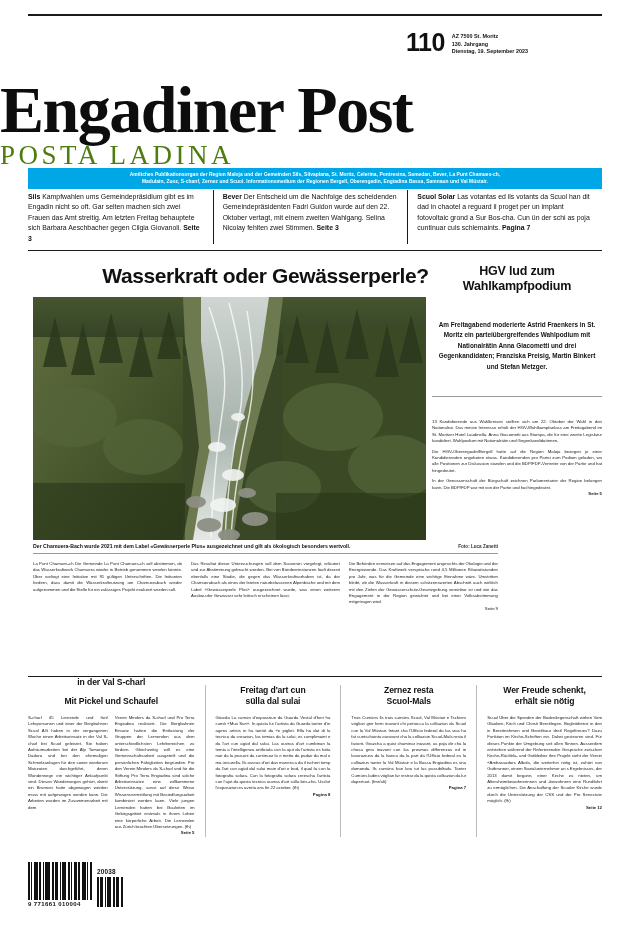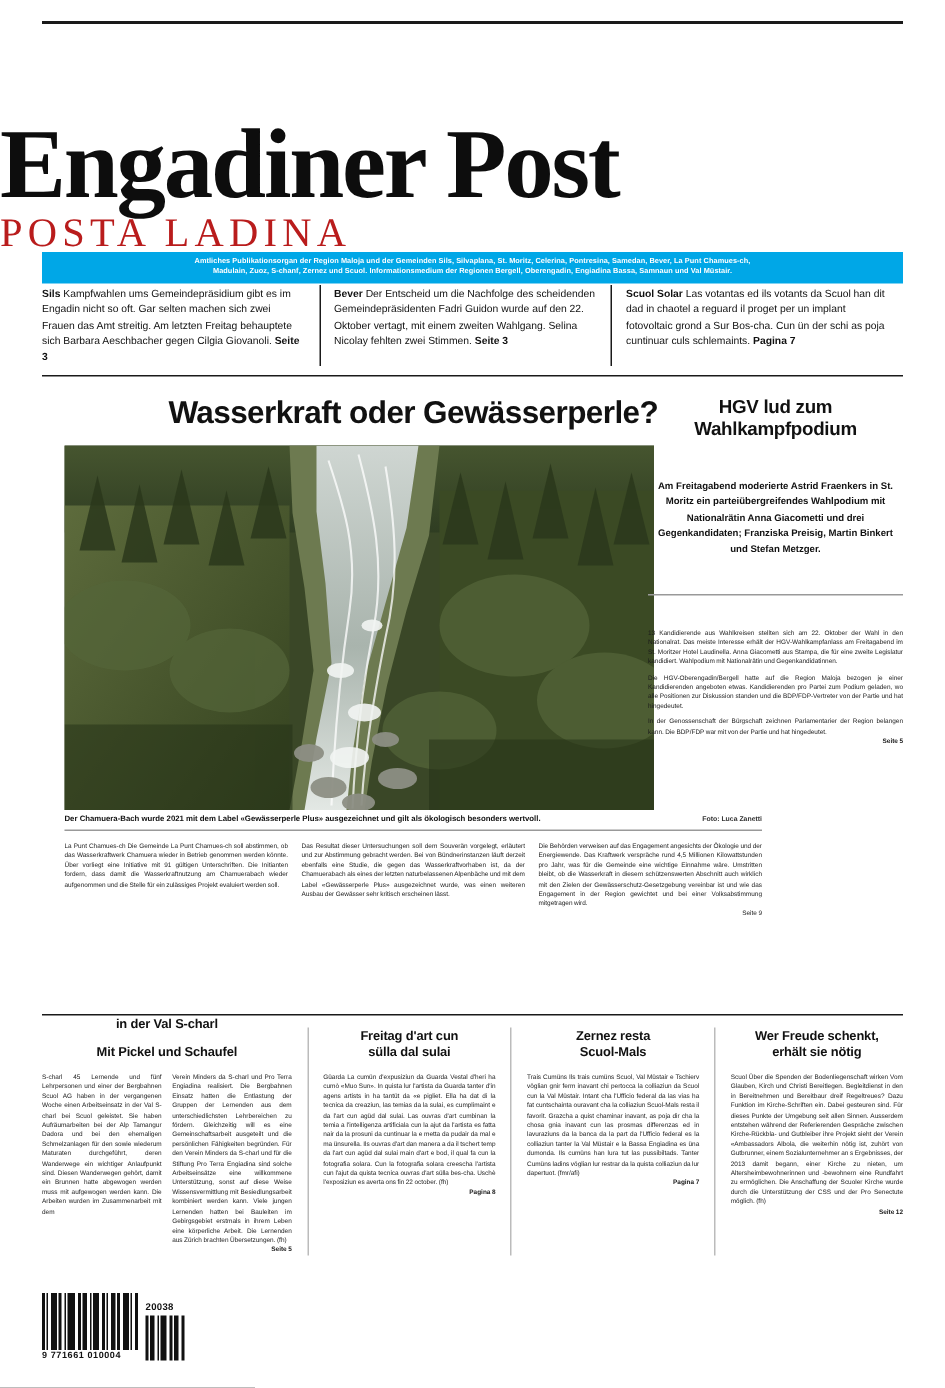--- a/index.html
+++ b/index.html
@@ -66,21 +66,21 @@
     font-weight: bold;
     letter-spacing: -1.5px;
     line-height: 68px;
     color: #0d0d0d;
   }
   .masthead-sub {
     font-family: "Liberation Serif", serif;
     font-size: 27px;
     letter-spacing: 3.5px;
     line-height: 30px;
-    color: #b91c1c;
+    color: #4d7c0f;
     margin-top: -4px;
   }
 
   
   .pub-band {
     position: absolute;
     top: 168px;
     left: 28px; right: 28px;
     background: #00a7e7;
     color: #ffffff;
@@ -118,21 +118,21 @@
     line-height: 10.4px;
     color: #111;
     text-align: left;
   }
   .teaser-text b { font-weight: bold; }
 
   
   .feature {
     position: absolute;
     top: 264px;
-    left: 43px;
+    left: 33px;
     width: 465px;
   }
   .feature-headline {
     font-size: 21px;
     font-weight: bold;
     line-height: 24px;
     letter-spacing: -0.4px;
     text-align: center;
     color: #111;
     padding-bottom: 9px;
@@ -269,20 +269,28 @@
     margin-bottom: 2px;
   }
 </style>
 </head>
 <body>
 
 <div class="page">
 
   <div class="topbar"></div>
 
+  <div class="issue-block">
+    <div class="issue-number">110</div>
+    <div class="issue-meta">
+      <div>AZ 7500 St. Moritz</div>
+      <div>130. Jahrgang</div>
+      <div>Dienstag, 19. September 2023</div>
+    </div>
+  </div>
 
   <div class="masthead">
     <div class="masthead-title">Engadiner Post</div>
     <div class="masthead-sub">POSTA LADINA</div>
   </div>
 
   <div class="pub-band">
     <div class="pub-band-line">Amtliches Publikationsorgan der Region Maloja und der Gemeinden Sils, Silvaplana, St. Moritz, Celerina, Pontresina, Samedan, Bever, La Punt Chamues-ch,</div>
     <div class="pub-band-line">Madulain, Zuoz, S-chanf, Zernez und Scuol. Informationsmedium der Regionen Bergell, Oberengadin, Engiadina Bassa, Samnaun und Val Müstair.</div>
   </div>

